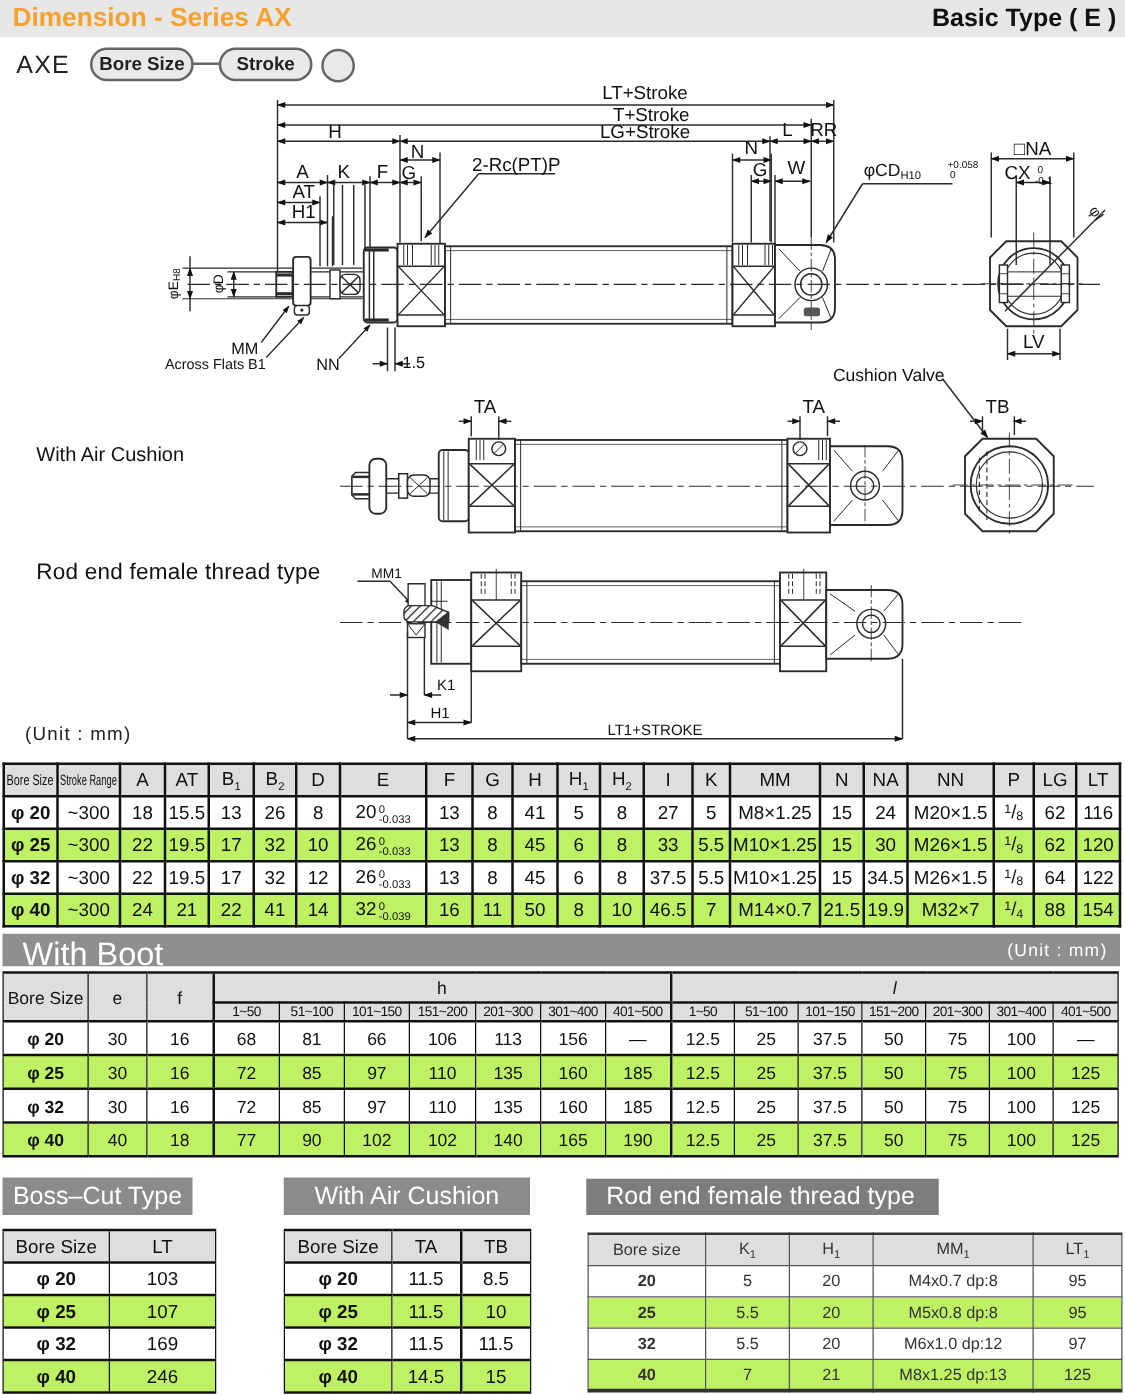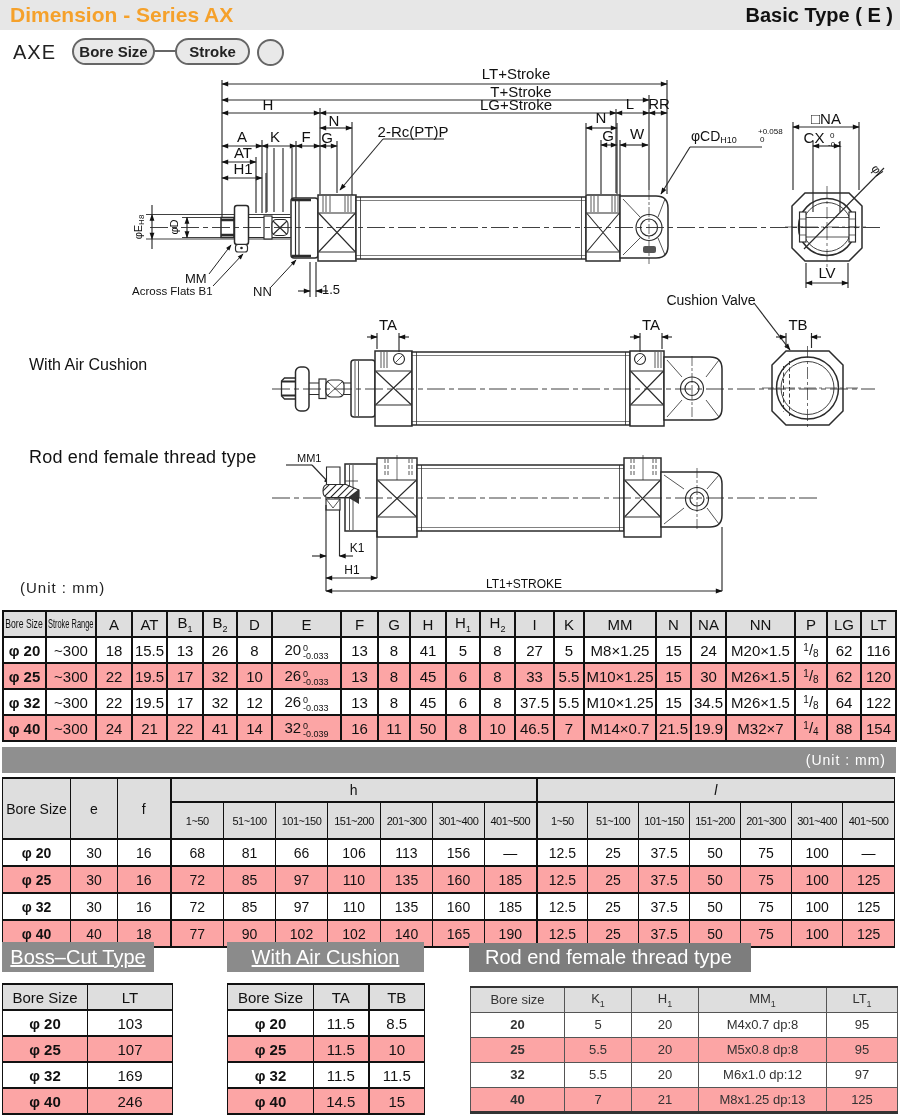--- a/index.html
+++ b/index.html
@@ -17,42 +17,42 @@
 #pill2 { left:175px; top:38px; width:75px; height:27px; }
 #pconn { left:153px; top:50px; width:24px; height:2px; background:#666; }
 #pcirc { left:257px; top:39px; width:27px; height:27px; border:2px solid #666; background:#e9e9e9; border-radius:50%; }
 
 #lblAC { left:29px; top:356px; font-size:16px; color:#111; }
 #lblRE { left:29px; top:447px; font-size:18px; letter-spacing:0.2px; color:#111; }
 #lblUnit { left:20px; top:579px; font-size:15px; color:#222; letter-spacing:1px; }
 
 table { border-collapse:collapse; table-layout:fixed; }
 td,th { text-align:center; vertical-align:middle; overflow:hidden; white-space:nowrap; font-weight:normal; }
-.g { background:#fca5a5; }
+.g { background:#bef264; }
 .hg { background:#dedede; }
 
 #tmain { left:2px; top:610px; }
 #tmain table { width:893px; }
 #tmain td, #tmain th { border:2px solid #111; font-size:15px; color:#111; height:26px; }
 #tmain .sm { font-size:12px; } .cwrap { display:flex; justify-content:center; align-items:center; } .cond { flex:0 0 auto; white-space:nowrap; transform:scaleX(0.72); transform-origin:center; }
 #tmain .bore { font-weight:bold; }
 sub { font-size:9px; }
 .tol { display:inline-block; vertical-align:-4px; text-align:left; font-size:9px; line-height:8px; margin-left:2px; }
 .frac sup { font-size:10px; vertical-align:4px;} .frac sub { font-size:10px; vertical-align:-2px;}
 
 #bootbar { left:2px; top:747px; width:894px; height:26px; background:#8f8f8f; color:#fff; }
-#bootbar .t1 { position:absolute; left:16px; top:1px; font-size:26px;margin-top:20px; }
+#bootbar .t1 { position:absolute; left:16px; top:1px; font-size:26px; }
 #bootbar .t2 { position:absolute; right:10px; top:5px; font-size:14px; letter-spacing:1px; }
 #tboot { left:2px; top:777px; }
 #tboot table { width:893px; }
 #tboot td { border:1px solid #111; border-top-width:2px; border-bottom-width:2px; font-size:14px; color:#111; }
 #tboot .sub { font-size:11px; letter-spacing:-0.5px; }
 #tboot .bore { font-weight:bold; font-size:14px; }
 
-.bar { background:#8b8b8b; color:#fff; text-align:center; font-size:20px; line-height:30px; letter-spacing:0px;text-decoration:underline; }
+.bar { background:#8b8b8b; color:#fff; text-align:center; font-size:20px; line-height:30px; letter-spacing:0px; }
 #bc_bar { left:2px; top:942px; width:152px; height:30px; }
 #ac_bar { left:227px; top:942px; width:197px; height:30px; }
 #re_bar { left:469px; top:943px; width:282px; height:29px; background:#7d7d7d; color:#fff; text-align:left; padding-left:16px; font-size:20px; line-height:29px; }
 #tbc { left:2px; top:983px; } #tbc table { width:170px; }
 #tac { left:227px; top:983px; } #tac table { width:197px; }
 .btab td { border:1px solid #111; border-top-width:2px; border-bottom-width:2px; font-size:15px; color:#111; height:26px; }
 .btab .bore { font-weight:bold; }
 #tre { left:470px; top:986px; } #tre table { width:427px; border-top:2px solid #333; border-bottom:3px solid #333; }
 #tre td { border:1px solid #555; font-size:13px; color:#333; height:25px; }
 #tre .bore { font-weight:bold; color:#333; }
@@ -536,21 +536,21 @@
         <col style="width:52px">
       </colgroup>
 <tbody>
         <tr class="hg" style="height:24px">
           <td rowspan="2">Bore Size</td>
           <td rowspan="2">e</td>
           <td rowspan="2">f</td>
           <td colspan="7" style="border-left-width:2px;">h</td>
           <td colspan="7" style="border-left-width:2px;"><i>l</i></td>
         </tr>
-<tr class="hg" style="height:37px">
+<tr class="hg" style="height:15px">
           <td class="sub" style="border-left-width:2px;">1~50</td>
           <td class="sub">51~100</td>
           <td class="sub">101~150</td>
           <td class="sub">151~200</td>
           <td class="sub">201~300</td>
           <td class="sub">301~400</td>
           <td class="sub">401~500</td>
           <td class="sub" style="border-left-width:2px;">1~50</td>
           <td class="sub">51~100</td>
           <td class="sub">101~150</td>

